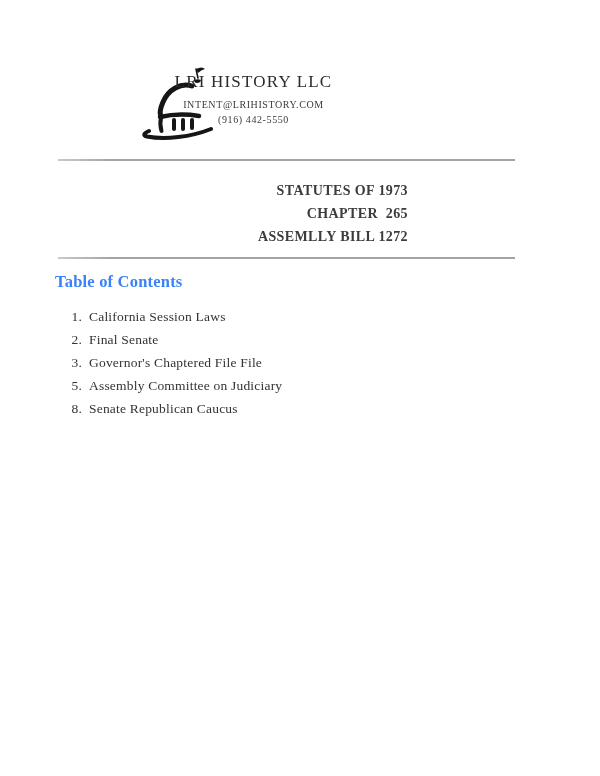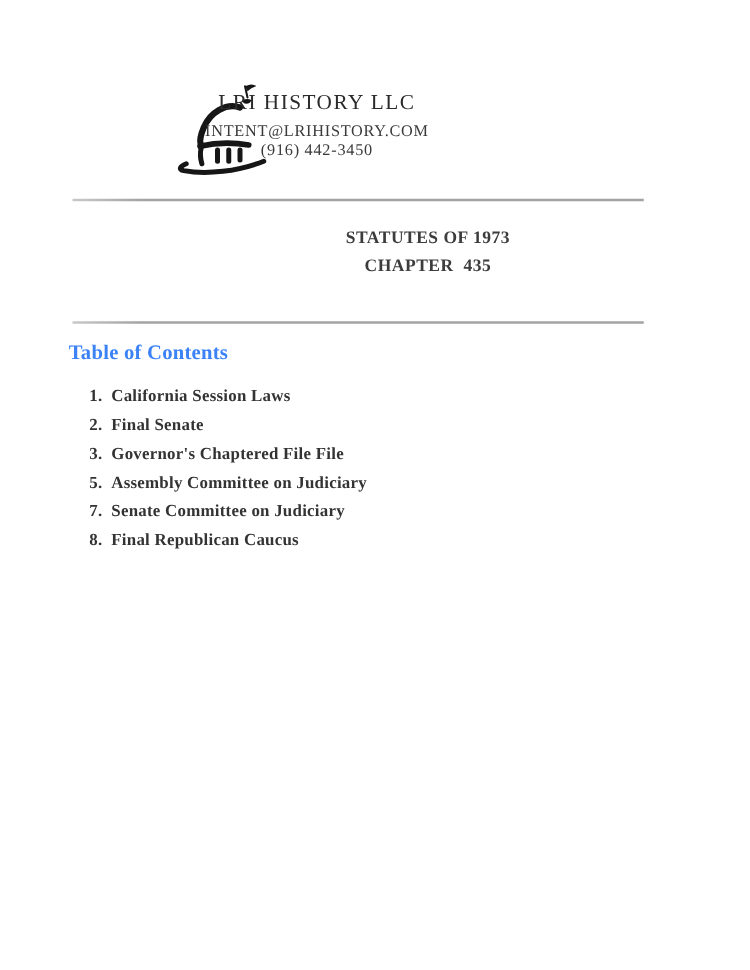--- a/index.html
+++ b/index.html
@@ -29,21 +29,21 @@
     text-align: center;
   }
   .company-name {
     font-size: 17px;
     letter-spacing: 1.2px;
     color: #2b2b2b;
     margin-bottom: 6px;
     white-space: pre;
   }
   .contact-line {
-    font-size: 13px;
+    font-size: 10px;
     letter-spacing: 0.6px;
     color: #3a3a3a;
     line-height: 14.5px;
     white-space: pre;
   }
 
   
   .rule {
     position: absolute;
     left: 58px;
@@ -52,21 +52,21 @@
     background: linear-gradient(to right, #c9c9c9, #a3a3a3 12%, #a3a3a3);
   }
   .rule-1 { top: 159px; }
   .rule-2 { top: 257px; }
 
   
   .case-header {
     position: absolute;
     right: 107px;
     top: 179px;
-    text-align: center;
+    text-align: right;
     font-weight: bold;
     font-size: 14px;
     letter-spacing: 0.4px;
     line-height: 23px;
     color: #3c3c3c;
   }
   .case-line { white-space: pre; }
 
   
   .toc-heading {
@@ -86,21 +86,20 @@
     padding: 0;
     list-style: none;
     font-size: 13.5px;
     color: #333333;
   }
   .toc-list li {
     height: 13.5px;
     line-height: 14px;
     margin-bottom: 9.5px;
     letter-spacing: 0.2px;
-    font-weight: bold;
   }
   .toc-num {
     display: inline-block;
     width: 12px;
     text-align: right;
     margin-right: 7px;
   }
 </style>
 </head>
 <body>
@@ -123,49 +122,47 @@
       <path d="M35 58 L35 67" stroke="#161616" stroke-width="4" stroke-linecap="round"></path>
       <path d="M44 58 L44 67" stroke="#161616" stroke-width="4" stroke-linecap="round"></path>
       <path d="M53 58 L53 66" stroke="#161616" stroke-width="4" stroke-linecap="round"></path>
 
       <path d="M10 69 C5 71 3.5 73.5 8 74.5 C26 78 52 75 72 67" stroke="#161616" stroke-width="4" stroke-linecap="round"></path>
     </svg>
 
     <div class="company-block">
       <div class="company-name">LRI HISTORY LLC</div>
       <div class="contact-line">INTENT@LRIHISTORY.COM</div>
-      <div class="contact-line">(916) 442-3450</div>
+      <div class="contact-line">(916) 442-5550</div>
     </div>
   </div>
 
   <div class="rule rule-1"></div>
 
   <div class="case-header">
     <div class="case-line">STATUTES OF 1973</div>
-    <div class="case-line">CHAPTER  435</div>
+    <div class="case-line">CHAPTER  265</div>
+    <div class="case-line">ASSEMLLY BILL 1272</div>
   </div>
 
   <div class="rule rule-2"></div>
 
   <div class="toc-heading">Table of Contents</div>
 
   <ol class="toc-list">
     <li>
       <span class="toc-num">1.</span><span>California Session Laws</span>
     </li>
     <li>
       <span class="toc-num">2.</span><span>Final Senate</span>
     </li>
     <li>
       <span class="toc-num">3.</span><span>Governor's Chaptered File File</span>
     </li>
     <li>
       <span class="toc-num">5.</span><span>Assembly Committee on Judiciary</span>
     </li>
     <li>
-      <span class="toc-num">7.</span><span>Senate Committee on Judiciary</span>
-    </li>
-    <li>
-      <span class="toc-num">8.</span><span>Final Republican Caucus</span>
+      <span class="toc-num">8.</span><span>Senate Republican Caucus</span>
     </li>
   </ol>
 
 </div>
 
 </body></html>

